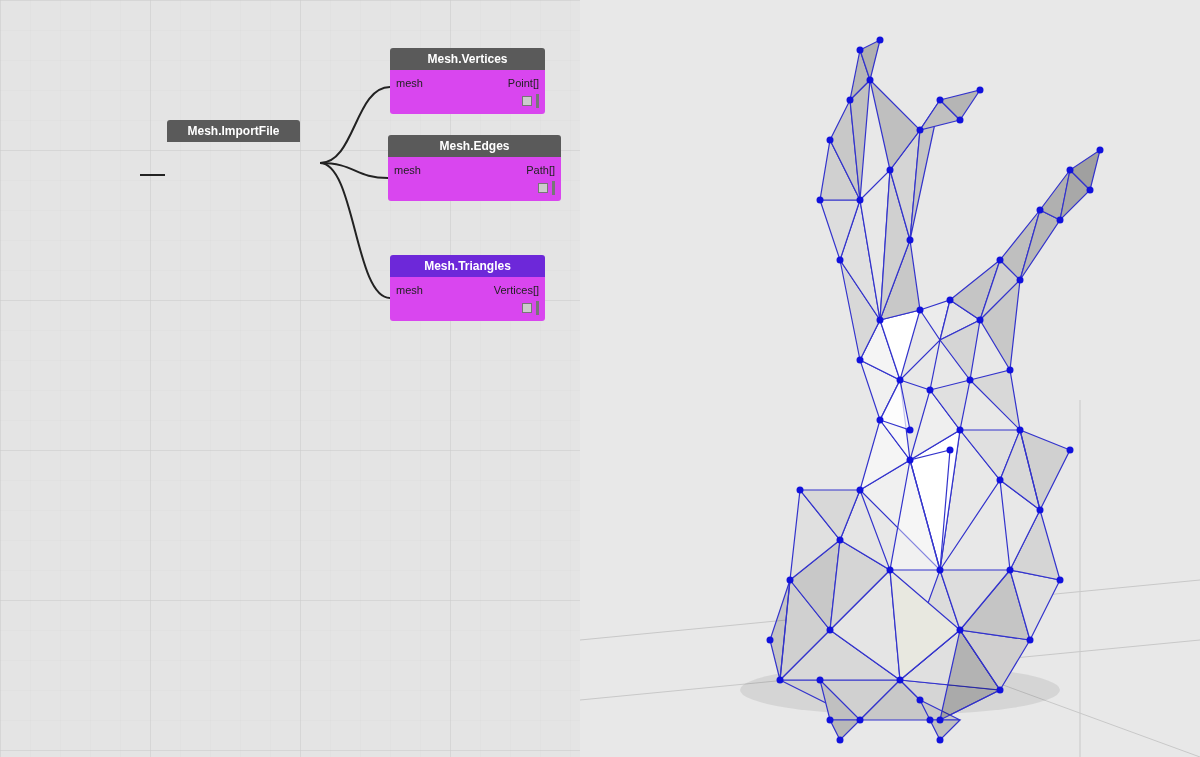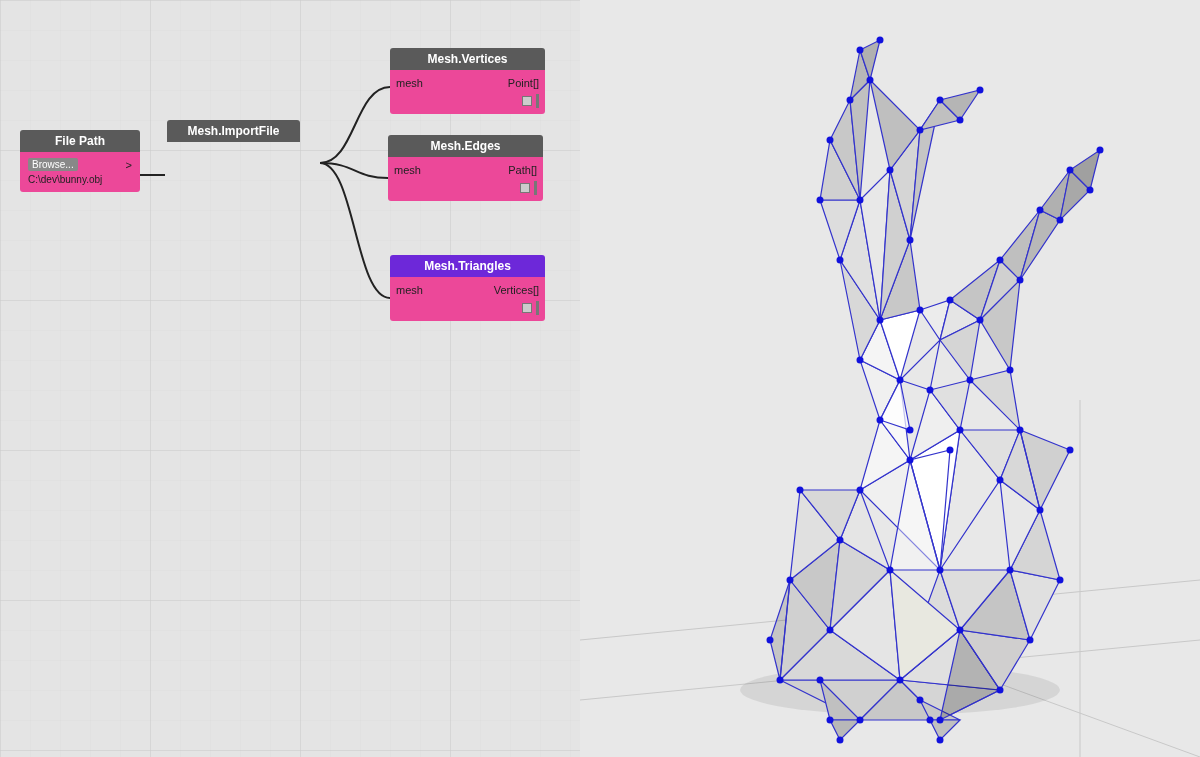--- a/index.html
+++ b/index.html
@@ -47,21 +47,21 @@
       padding: 4px 8px;
       font-size: 12px;
       font-weight: 600;
       color: #fff;
       border-radius: 3px 3px 0 0;
       text-align: center;
       background: #555;
     }
 
     .node-body {
-      background: #ec4899;
+      background: #d946ef;
       border-radius: 0 0 3px 3px;
       padding: 4px 6px 6px 6px;
     }
 
     .node-row {
       display: flex;
       justify-content: space-between;
       align-items: center;
       font-size: 11px;
       color: #222;
@@ -159,21 +159,21 @@
     }
 
     .node-vertices .node-header {
       background: #5a5a5a;
     }
 
     
     .node-edges {
       left: 388px;
       top: 135px;
-      width: 155px;
+      width: 173px;
     }
 
     .node-edges .node-header {
       background: #5a5a5a;
     }
 
     
     .node-triangles {
       left: 390px;
       top: 255px;
@@ -229,30 +229,20 @@
 
     <path d="M 140 175 C 155 175 150 175 165 175" fill="none" stroke="#222" stroke-width="2"></path>
 
     <path d="M 320 163 C 355 163 355 87 390 87" fill="none" stroke="#222" stroke-width="2"></path>
 
     <path d="M 320 163 C 355 163 355 178 388 178" fill="none" stroke="#222" stroke-width="2"></path>
 
     <path d="M 320 163 C 355 163 355 298 390 298" fill="none" stroke="#222" stroke-width="2"></path>
   </svg>
 
-  <div class="node node-filepath">
-    <div class="node-header">File Path</div>
-    <div class="node-body">
-      <div class="node-filepath-browse">
-        <button class="browse-btn">Browse...</button>
-        <span>&gt;</span>
-      </div>
-      <div class="node-filepath-path">C:\dev\bunny.obj</div>
-    </div>
-  </div>
 
   <div class="node node-import">
     <div class="node-header">Mesh.ImportFile</div>
   </div>
 
   <div class="node node-vertices">
     <div class="node-header">Mesh.Vertices</div>
     <div class="node-body">
       <div class="node-row">
         <span class="node-port-label">mesh</span>

